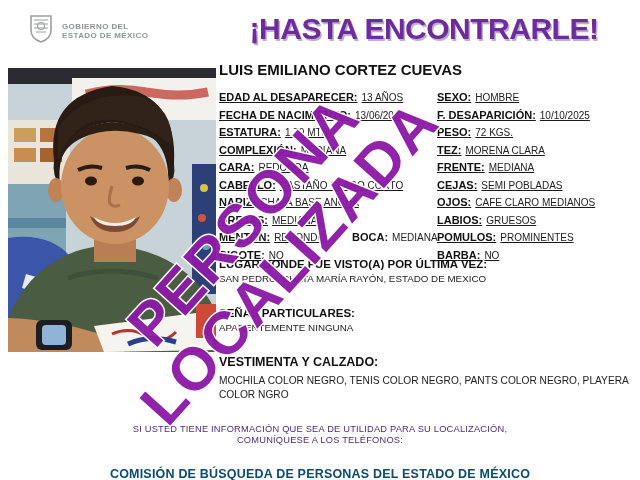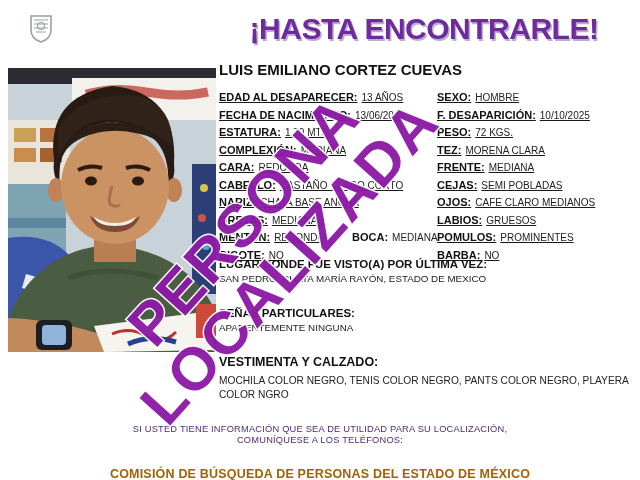--- a/index.html
+++ b/index.html
@@ -40,21 +40,21 @@
     position:absolute;left:0;top:424px;width:640px;text-align:center;
     font-size:9.3px;line-height:10.5px;color:#4d2a7a;letter-spacing:.2px;
   }
   .phones{
     position:absolute;left:0;top:441px;width:640px;text-align:center;
     font-size:27px;font-weight:900;color:#e32227;letter-spacing:1px;white-space:nowrap;
   }
   .phones .sep{color:#6e2b9c;font-size:24px;padding:0 6px;}
   .foot-org{
     position:absolute;left:0;top:467px;width:640px;text-align:center;
-    font-size:12.5px;font-weight:700;color:#a16207;letter-spacing:.2px;
+    font-size:12.5px;font-weight:700;color:#0c4a6e;letter-spacing:.2px;
   }
   
   .wm{position:absolute;left:0;top:0;pointer-events:none;}
   .wm text{
     font-family:"Liberation Sans", sans-serif;font-weight:900;font-size:60px;
     fill:#8c1ba6;stroke:#ffffff;stroke-width:3px;paint-order:stroke;
     letter-spacing:2px;text-anchor:middle;opacity:.96;
   }
 </style>
 </head>
@@ -63,20 +63,24 @@
 <div class="poster">
 
   <div class="logo">
     <span>
       <svg width="26" height="30" viewBox="0 0 26 30">
         <path d="M3 2 h20 v14 c0 6 -4 10 -10 12 C7 26 3 22 3 16 Z" fill="none" stroke="#9aa0a4" stroke-width="1.6"></path>
         <path d="M6 6 h14 M6 10 h14 M6 14 h14 M8 18 h10" stroke="#9aa0a4" stroke-width="1.2" fill="none"></path>
         <circle cx="13" cy="12" r="3.5" fill="none" stroke="#9aa0a4" stroke-width="1.2"></circle>
       </svg>
     </span>
+    <div class="logo-text">
+      <div>GOBIERNO DEL</div>
+      <div>ESTADO DE MÉXICO</div>
+    </div>
   </div>
 
   <div class="title">¡HASTA ENCONTRARLE!</div>
 
   <div class="photo">
     <svg width="208" height="284" viewBox="0 0 208 284">
       <rect x="0" y="0" width="208" height="284" fill="#c7d3d8"></rect>
       <rect x="0" y="0" width="208" height="16" fill="#2b2b31"></rect>
       <rect x="64" y="10" width="144" height="42" fill="#f3f1ec"></rect>
       <path d="M78 26 q30 -8 60 -2 q34 6 62 0" stroke="#c03a33" stroke-width="9" fill="none" opacity="0.75"></path>

